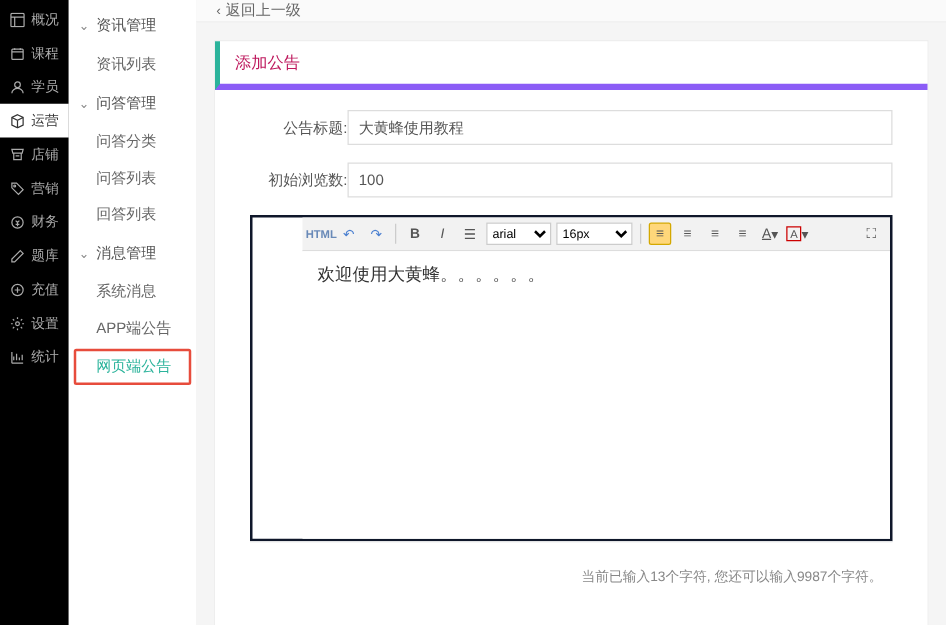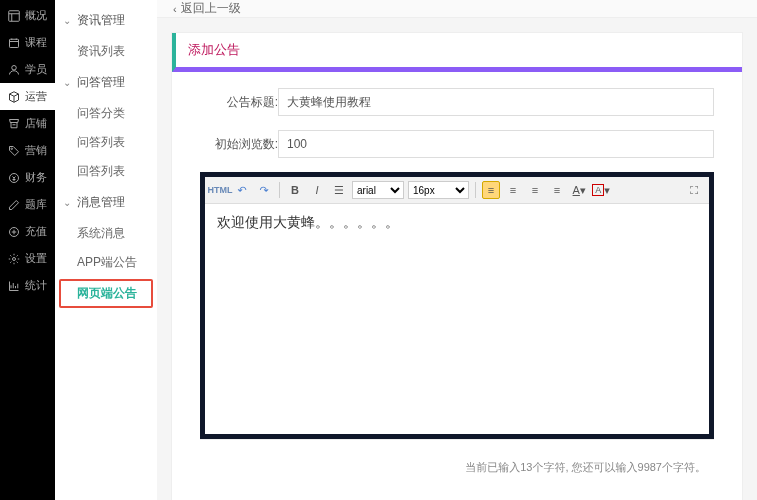--- a/index.html
+++ b/index.html
@@ -11,36 +11,36 @@
 .nav-dark-item { display: flex; align-items: center; gap: 5px; padding: 6px 7px; color: #aaa; cursor: pointer; font-size: 11px; }
 .nav-dark-item.active { background: #fff; color: #333; }
 .nav-dark-item .ico { width: 13px; height: 13px; display: flex; align-items: center; justify-content: center; }
 .nav-dark-item svg { width: 12px; height: 12px; }
 
 
 .nav-light { width: 102px; background: #fff; padding-top: 4px; }
 .nav-group-hdr { display: flex; align-items: center; gap: 4px; padding: 8px 8px; color: #555; cursor: pointer; }
 .nav-group-hdr .chev { width: 10px; font-size: 10px; color: #888; }
 .nav-sub { padding: 6px 6px 6px 22px; color: #666; cursor: pointer; }
-.nav-sub.hl { color: #2bb39b; border: 2px solid #e74c3c; border-radius: 2px; margin: 2px 4px; padding: 4px 4px 4px 16px; font-weight: bold; }
+.nav-sub.hl { color: #2bb39b; border: 2px solid #e74c3c; border-radius: 2px; margin: 2px 4px; padding: 4px 4px 4px 16px; }
 
 
 .main { flex: 1; display: flex; flex-direction: column; background: #f5f5f5; }
 .topbar { height: 34px; background: #fafafa; border-bottom: 1px solid #eee; display: flex; align-items: center; padding: 0 16px; color: #666; }
 .topbar .back-ico { margin-right: 4px; font-size: 11px; }
 .panel { margin: 14px; background: #fff; border: 1px solid #eee; flex: 1; display: flex; flex-direction: column; }
 .panel-hdr { border-left: 4px solid #2bb39b; padding: 8px 12px; font-size: 13px; color: #be185d; border-bottom: 5px solid #8b5cf6; }
 .form-area { padding: 16px 28px 10px; flex: 1; display: flex; flex-direction: column; }
 .form-row { display: flex; align-items: flex-start; margin-bottom: 14px; }
 .form-label { width: 78px; text-align: right; padding-top: 6px; color: #555; }
 .form-ctrl { flex: 1; }
 .txt-input { width: 100%; height: 28px; border: 1px solid #ddd; padding: 0 8px; font-size: 12px; color: #555; }
 
 
-.editor-wrap { border: 5px solid #0f172a; }
+.editor-wrap { border: 2px solid #0f172a; padding-left: 40px; }
 .toolbar { background: #f2f2f2; border-bottom: 1px solid #ddd; padding: 4px 6px; display: flex; align-items: center; gap: 4px; flex-wrap: wrap; }
 .tb-btn { width: 18px; height: 18px; display: flex; align-items: center; justify-content: center; color: #555; cursor: pointer; font-size: 11px; border-radius: 2px; }
 .tb-html { font-size: 9px; color: #698ab8; font-weight: bold; }
 .tb-sel { height: 18px; font-size: 10px; border: 1px solid #ccc; background: #fff; }
 .tb-sep { width: 1px; height: 16px; background: #ccc; margin: 0 2px; }
 .tb-spacer { flex: 1; }
 .editor-body { padding: 10px 12px; min-height: 230px; font-size: 14px; color: #333; background: #fff; font-family: arial; }
 .char-count { text-align: right; font-size: 11px; color: #888; padding: 20px 8px; border-top: 1px solid #eee; }
 
 .btn-row { padding: 8px 0 0 104px; }

